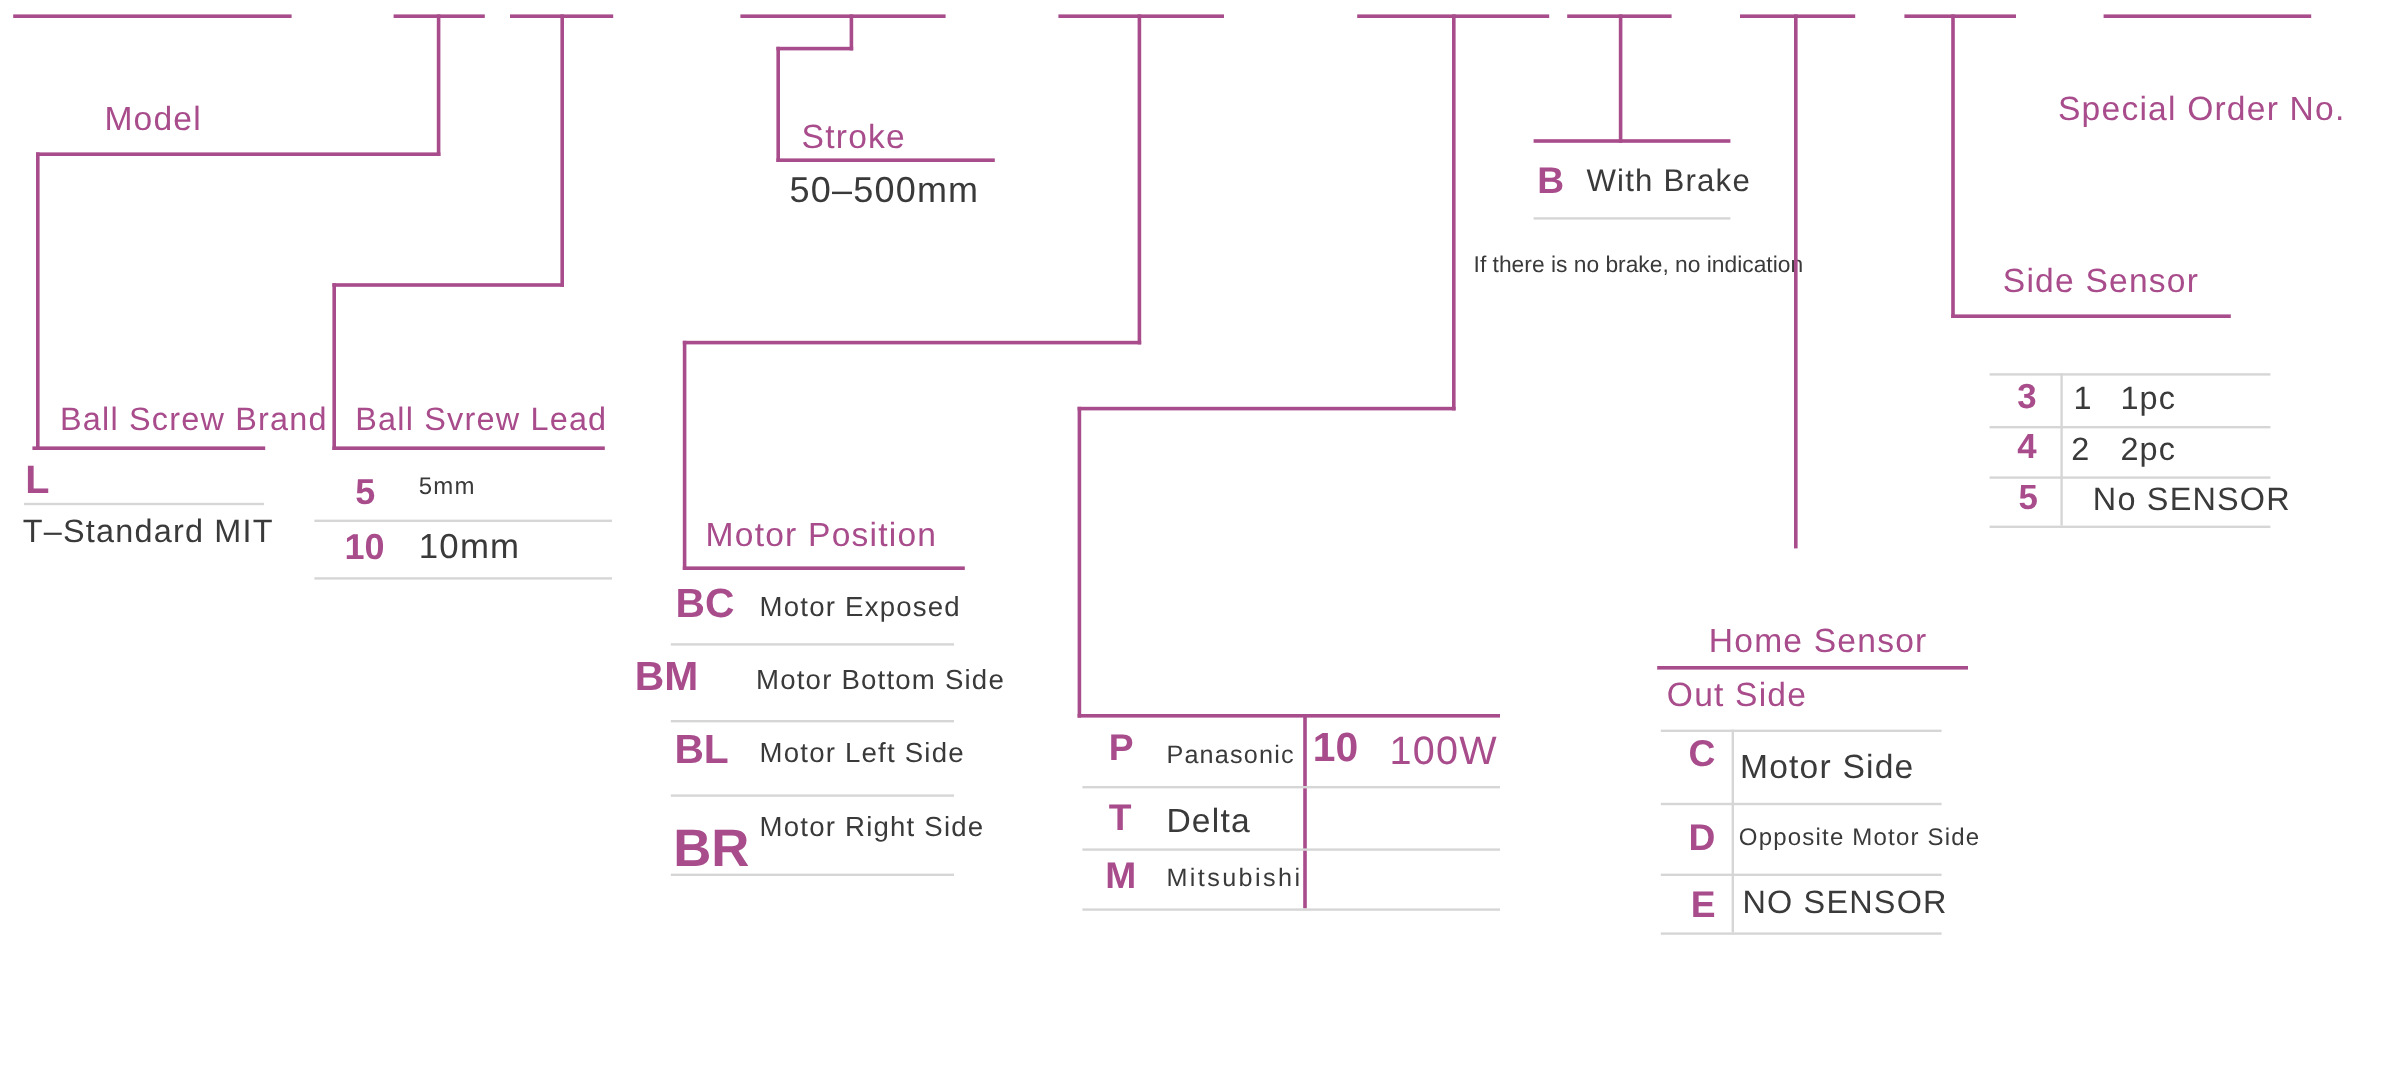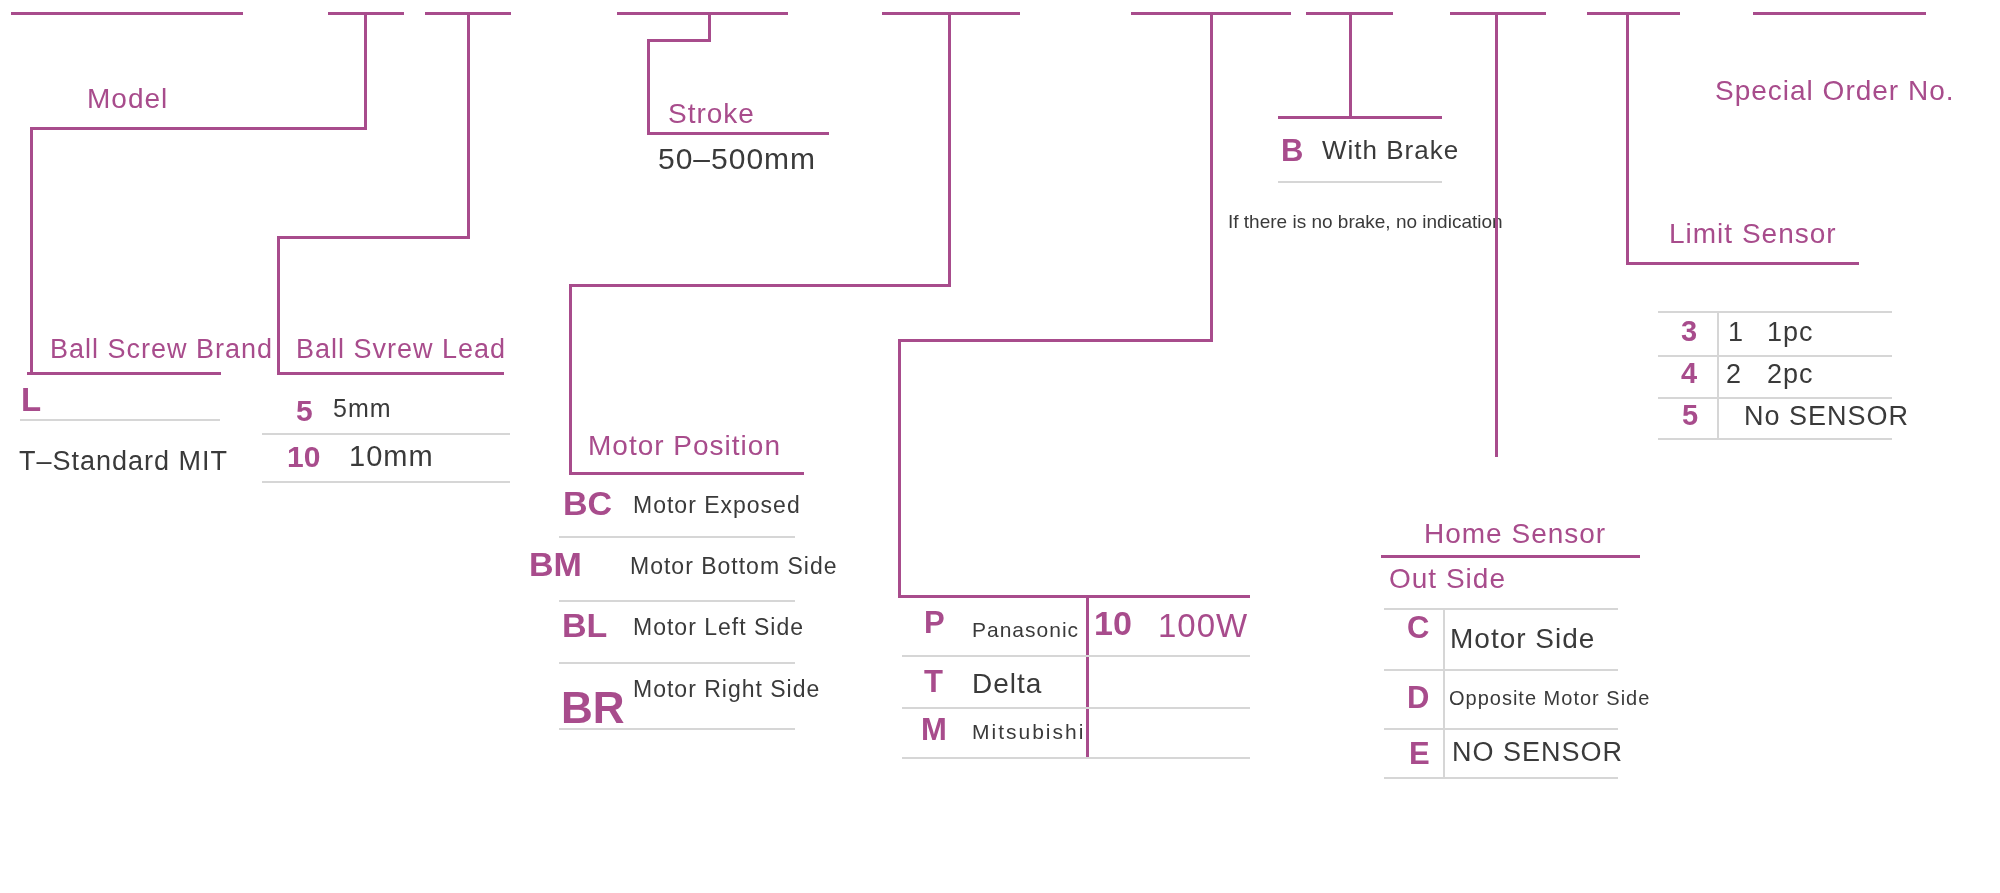--- a/index.html
+++ b/index.html
@@ -47,29 +47,29 @@
 
   <div class="mv" style="left:364px;top:12px;height:118px;"></div>
   <div class="ml" style="left:30px;top:127px;width:337px;"></div>
   <div class="mv" style="left:30px;top:127px;height:248px;"></div>
   <span class="t lbl" style="left:87px;top:85px;">Model</span>
 
   <span class="t lbl" style="left:50px;top:336px;font-size:27px;">Ball Screw Brand</span>
   <div class="ml" style="left:27px;top:372px;width:194px;"></div>
   <span class="t code" style="left:21px;top:383px;font-size:33px;">L</span>
   <div class="gl" style="left:20px;top:419px;width:200px;"></div>
-  <span class="t desc" style="left:19px;top:430px;font-size:27px;margin-top:18px;">T–Standard MIT</span>
+  <span class="t desc" style="left:19px;top:430px;font-size:27px;">T–Standard MIT</span>
 
   <div class="mv" style="left:467px;top:12px;height:227px;"></div>
   <div class="ml" style="left:277px;top:236px;width:193px;"></div>
   <div class="mv" style="left:277px;top:236px;height:139px;"></div>
   <span class="t lbl" style="left:296px;top:336px;font-size:27px;">Ball Svrew Lead</span>
   <div class="ml" style="left:277px;top:372px;width:227px;"></div>
   <span class="t code" style="left:296px;top:396px;font-size:30px;">5</span>
-  <span class="t desc" style="left:333px;top:396px;font-size:25px;">5mm</span>
+  <span class="t desc" style="left:349px;top:396px;font-size:20px;">5mm</span>
   <div class="gl" style="left:262px;top:433px;width:248px;"></div>
   <span class="t code" style="left:287px;top:442px;font-size:30px;">10</span>
   <span class="t desc" style="left:349px;top:442px;font-size:29px;">10mm</span>
   <div class="gl" style="left:262px;top:481px;width:248px;"></div>
 
   <div class="mv" style="left:708px;top:12px;height:30px;"></div>
   <div class="ml" style="left:647px;top:39px;width:64px;"></div>
   <div class="mv" style="left:647px;top:39px;height:96px;"></div>
   <span class="t lbl" style="left:668px;top:100px;">Stroke</span>
   <div class="ml" style="left:647px;top:132px;width:182px;"></div>
@@ -130,21 +130,21 @@
   <span class="t desc" style="left:1450px;top:625px;font-size:28px;">Motor Side</span>
   <div class="gl" style="left:1384px;top:669px;width:234px;"></div>
   <span class="t code" style="left:1407px;top:682px;font-size:31px;">D</span>
   <span class="t desc" style="left:1449px;top:688px;font-size:20px;">Opposite Motor Side</span>
   <div class="gl" style="left:1384px;top:728px;width:234px;"></div>
   <span class="t code" style="left:1409px;top:738px;font-size:31px;">E</span>
   <span class="t desc" style="left:1452px;top:739px;font-size:27px;">NO SENSOR</span>
   <div class="gl" style="left:1384px;top:777px;width:234px;"></div>
 
   <div class="mv" style="left:1626px;top:12px;height:253px;"></div>
-  <span class="t lbl" style="left:1669px;top:220px;">Limit Sensor</span>
+  <span class="t lbl" style="left:1669px;top:220px;">Side Sensor</span>
   <div class="ml" style="left:1626px;top:262px;width:233px;"></div>
 
   <div class="gl" style="left:1658px;top:311px;width:234px;"></div>
   <div class="gv" style="left:1717px;top:311px;height:127px;"></div>
   <span class="t code" style="left:1681px;top:317px;font-size:29px;">3</span>
   <span class="t desc" style="left:1728px;top:319px;font-size:27px;">1</span>
   <span class="t desc" style="left:1767px;top:319px;font-size:27px;">1pc</span>
   <div class="gl" style="left:1658px;top:355px;width:234px;"></div>
   <span class="t code" style="left:1681px;top:359px;font-size:29px;">4</span>
   <span class="t desc" style="left:1726px;top:361px;font-size:27px;">2</span>

